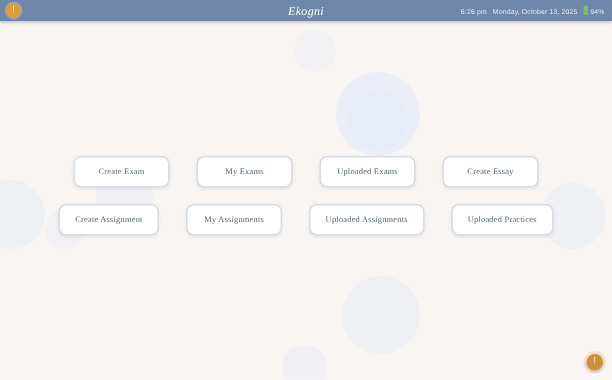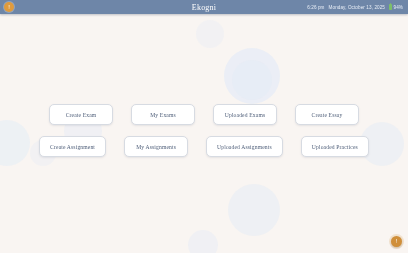--- a/index.html
+++ b/index.html
@@ -71,20 +71,21 @@
     box-shadow: 0 0 0 1px rgba(255,255,255,.25);
   }
   .topbar-title {
     position: absolute;
     left: 0; right: 0;
     text-align: center;
     color: #ffffff;
     font-size: 8px;
     letter-spacing: .2px;
     pointer-events: none;
+    font-style: italic;
   }
   .topbar-right {
     margin-left: auto;
     display: flex;
     align-items: center;
     gap: 4px;
     color: #e8eef7;
     font-size: 4.6px;
     font-family: "Liberation Sans", sans-serif;
     letter-spacing: .1px;

